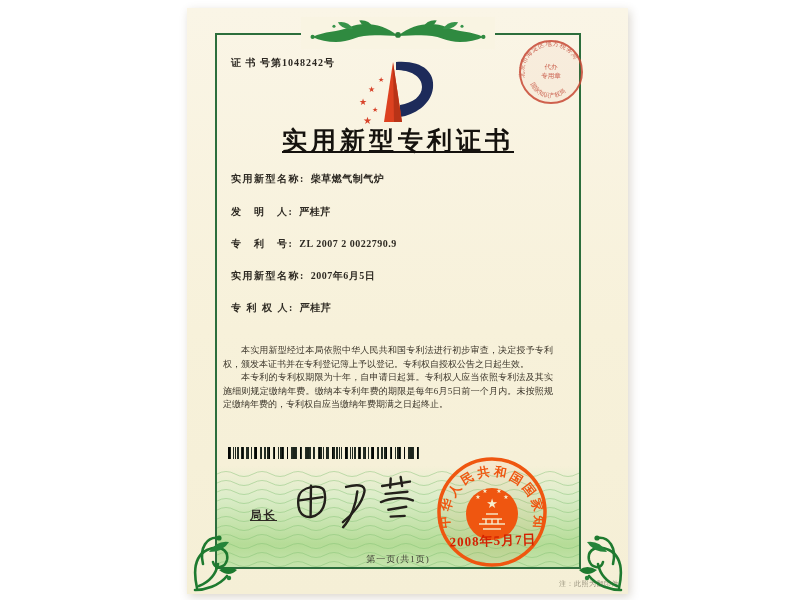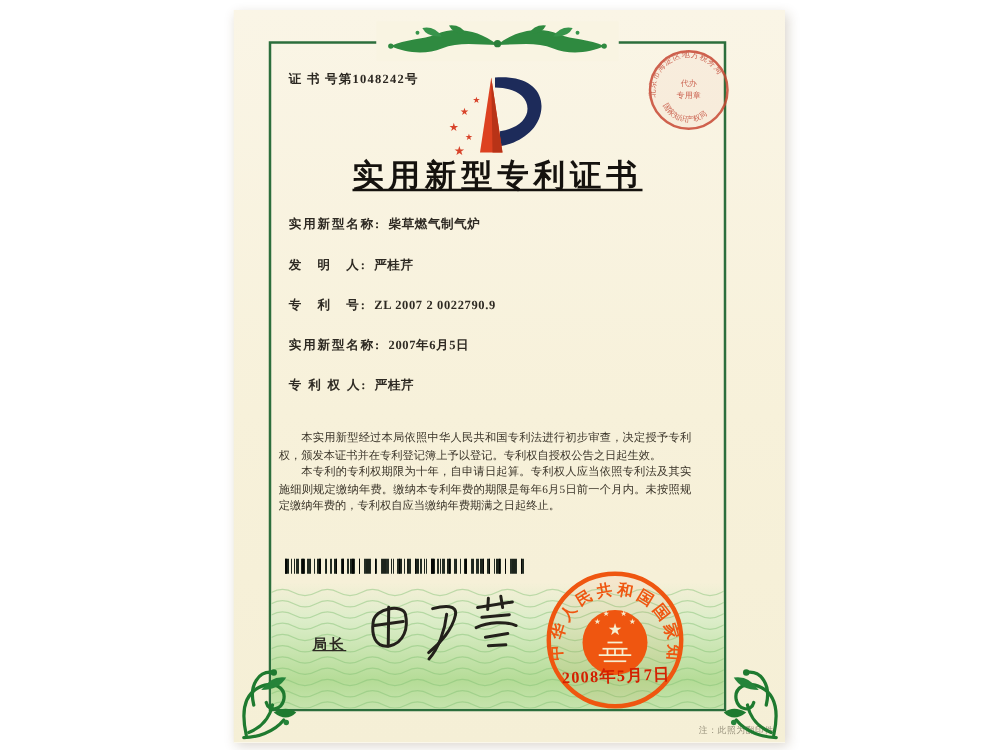--- a/index.html
+++ b/index.html
@@ -214,20 +214,21 @@
             <path d="M47 73 H65"></path>
           <path d="M50 63 V68"></path>
             <path d="M56 63 V68"></path>
             <path d="M62 63 V68"></path>
         </g>
       </g>
     </svg>
   </div>
   <div class="seal-date">2008年5月7日</div>
 
+  <div class="page-number">第一页(共1页)</div>
   <div class="footnote">注：此照为翻印件</div>
 
   <div class="flourish bl">
     <svg width="60" height="82" viewBox="0 0 60 82">
       <g fill="none" stroke="#1e7a2f" stroke-width="2.6" stroke-linecap="round">
         <path d="M8 76 C4 58 6 44 18 38 C30 32 40 38 38 48 C36 56 26 58 24 50"></path>
         <path d="M10 74 C20 70 27 62 29 52"></path>
         <path d="M6 78 C16 78 30 74 38 64"></path>
         <path d="M14 52 C10 36 18 24 30 26"></path>
       </g>

